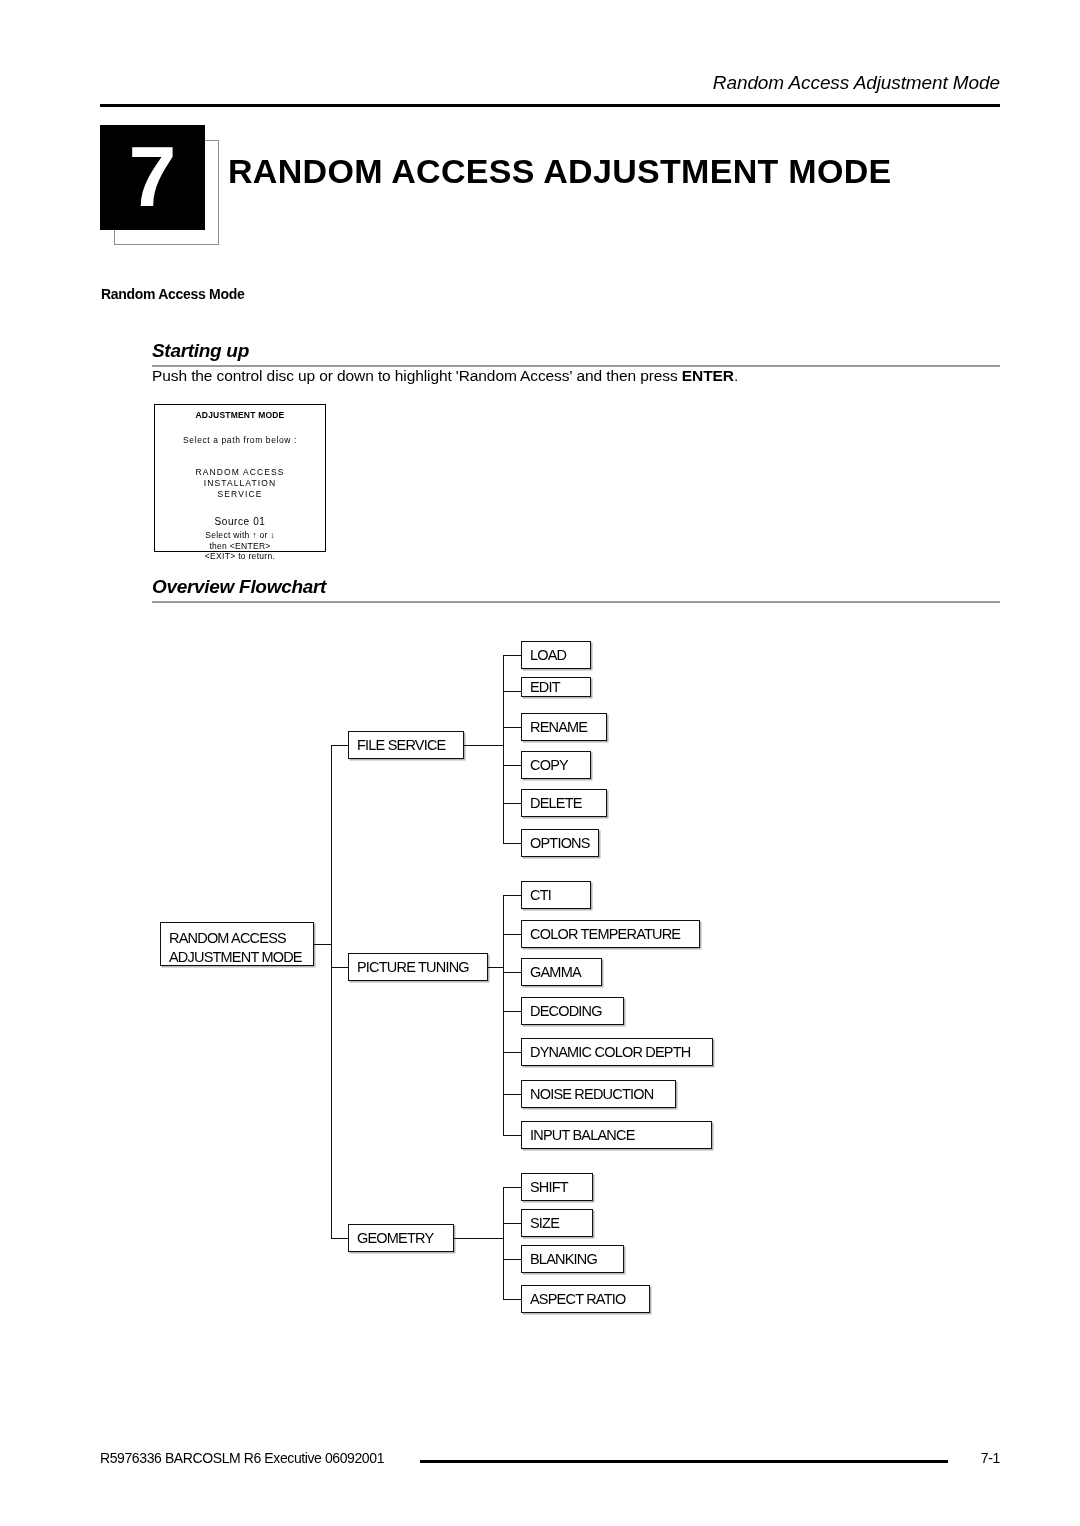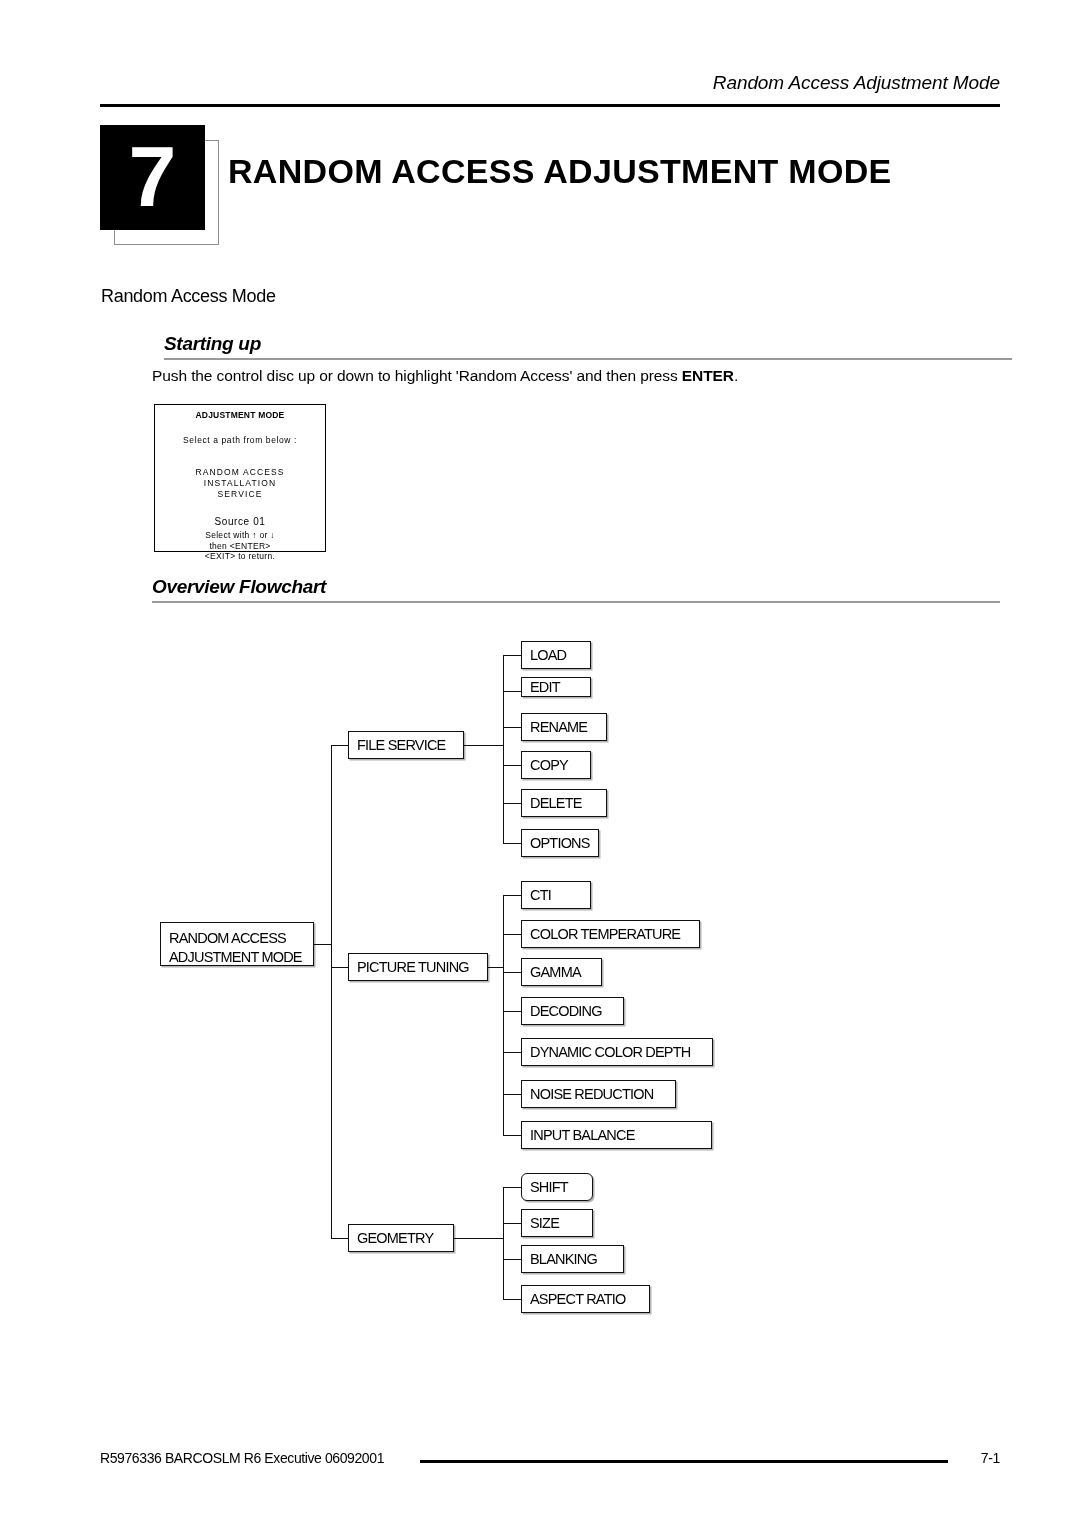--- a/index.html
+++ b/index.html
@@ -90,22 +90,22 @@
     font-weight: 700;
     letter-spacing: 0.3px;
     white-space: nowrap;
   }
 
   
   #section-heading {
     position: absolute;
     left: 101px;
     top: 286px;
-    font-size: 18px;
-    font-weight: 400;
+    font-size: 14px;
+    font-weight: 700;
     letter-spacing: -0.3px;
   }
   .sub-heading {
     position: absolute;
     left: 152px;
     width: 848px;
   }
   .sub-heading .sh-text {
     font-size: 19px;
     font-weight: 700;
@@ -113,21 +113,21 @@
     letter-spacing: -0.3px;
     display: block;
     padding-bottom: 3px;
   }
   .sub-heading .sh-rule {
     display: block;
     height: 2px;
     background: #9a9a9a;
     width: 100%;
   }
-  #subheading-starting-up { top: 333px; margin-left: 12px; }
+  #subheading-starting-up { top: 340px; }
   #subheading-overview { top: 576px; }
 
   #intro-paragraph {
     position: absolute;
     left: 152px;
     top: 367px;
     font-size: 15.5px;
     letter-spacing: -0.1px;
     white-space: nowrap;
   }
@@ -384,21 +384,21 @@
   </div>
 
   <div class="fc-line h" style="left:331px; top:1238px; width:18px;"></div>
   <div class="fc-box" style="left:348px; top:1224px; width:106px; height:28px;">
     <span class="fc-label">GEOMETRY</span>
   </div>
   <div class="fc-line h" style="left:454px; top:1238px; width:50px;"></div>
   <div class="fc-line v" style="left:503px; top:1187px; height:112px;"></div>
 
   <div class="fc-line h" style="left:503px; top:1187px; width:19px;"></div>
-  <div class="fc-box" style="left:521px; top:1173px; width:72px; height:28px;border-radius:6px;">
+  <div class="fc-box" style="left:521px; top:1173px; width:72px; height:28px;">
     <span class="fc-label">SHIFT</span>
   </div>
 
   <div class="fc-line h" style="left:503px; top:1223px; width:19px;"></div>
   <div class="fc-box" style="left:521px; top:1209px; width:72px; height:28px;">
     <span class="fc-label">SIZE</span>
   </div>
 
   <div class="fc-line h" style="left:503px; top:1259px; width:19px;"></div>
   <div class="fc-box" style="left:521px; top:1245px; width:103px; height:28px;">

